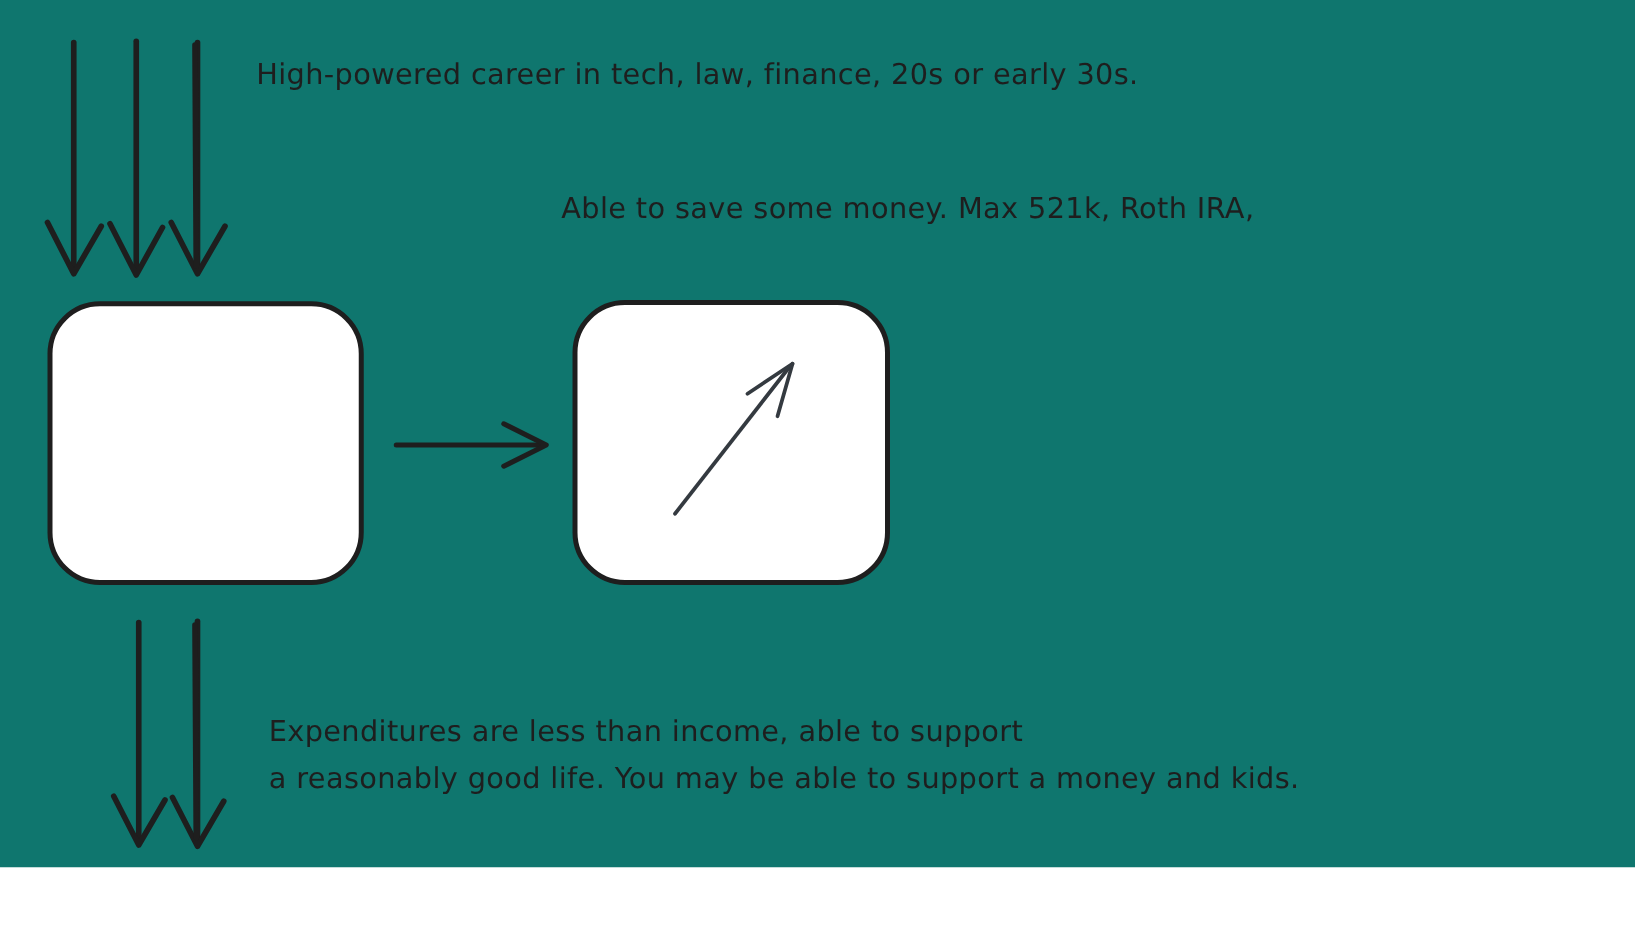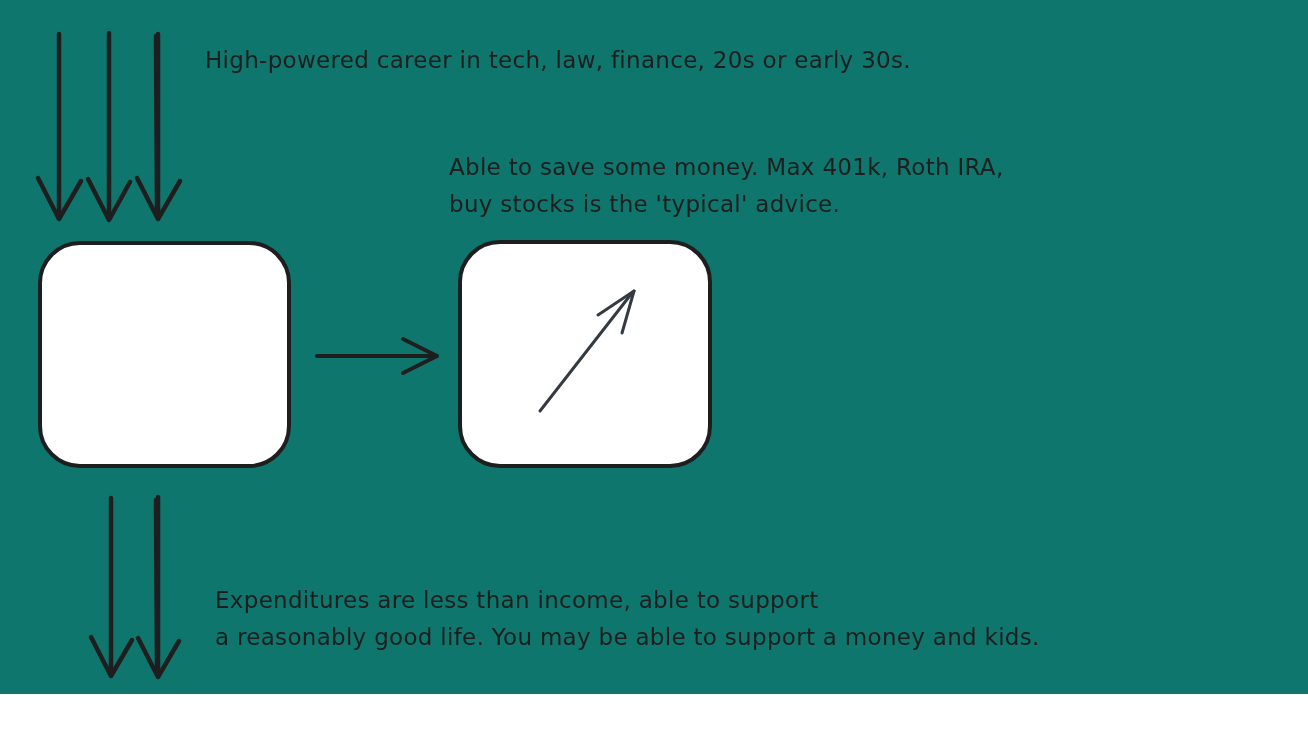--- a/index.html
+++ b/index.html
@@ -47,22 +47,21 @@
       <path d="M107 152 L128 193 L150 155"></path>
       <path d="M126 10 L127 187"></path>
     </g>
   </svg>
 
   <div class="abs note" style="left:205px; top:42px;">
     <div>High-powered career in tech, law, finance, 20s or early 30s.</div>
   </div>
 
   <div class="abs note" style="left:449px; top:149px;">
-    <div>Able to save some money. Max 401k, Roth IRA,</div>
-    <div>buy stocks is the 'typical' advice.</div>
+    <div>Able to save some money. Max 521k, Roth IRA,</div>
   </div>
 
   <div class="abs sketch-box" style="left:38px; top:241px; width:253px; height:227px;"></div>
 
   <svg class="abs" style="left:312px; top:334px;" width="132" height="44" viewBox="0 0 132 44">
     <g fill="none" stroke="#1e1e1e" stroke-width="4" stroke-linecap="round" stroke-linejoin="round">
       <path d="M5 22 L122 22"></path>
       <path d="M91 5 L125 22 L91 39"></path>
     </g>
   </svg>
@@ -80,18 +79,18 @@
   <svg class="abs" style="left:85px; top:492px;" width="110" height="195" viewBox="0 0 110 195">
     <g fill="none" stroke="#1e1e1e" stroke-width="4.5" stroke-linecap="round" stroke-linejoin="round">
       <path d="M26 6 L26 180"></path>
       <path d="M6 145 L26 184 L47 148"></path>
       <path d="M73 5 L73 181"></path>
       <path d="M53 146 L73 185 L94 149"></path>
       <path d="M71 8 L72 178"></path>
     </g>
   </svg>
 
-  <div class="abs note" style="left:215px; top:582px;">
+  <div class="abs note" style="left:215px; top:568px;">
     <div>Expenditures are less than income, able to support</div>
     <div>a reasonably good life. You may be able to support a money and kids.</div>
   </div>
 
 </div>
 
 </body></html>

